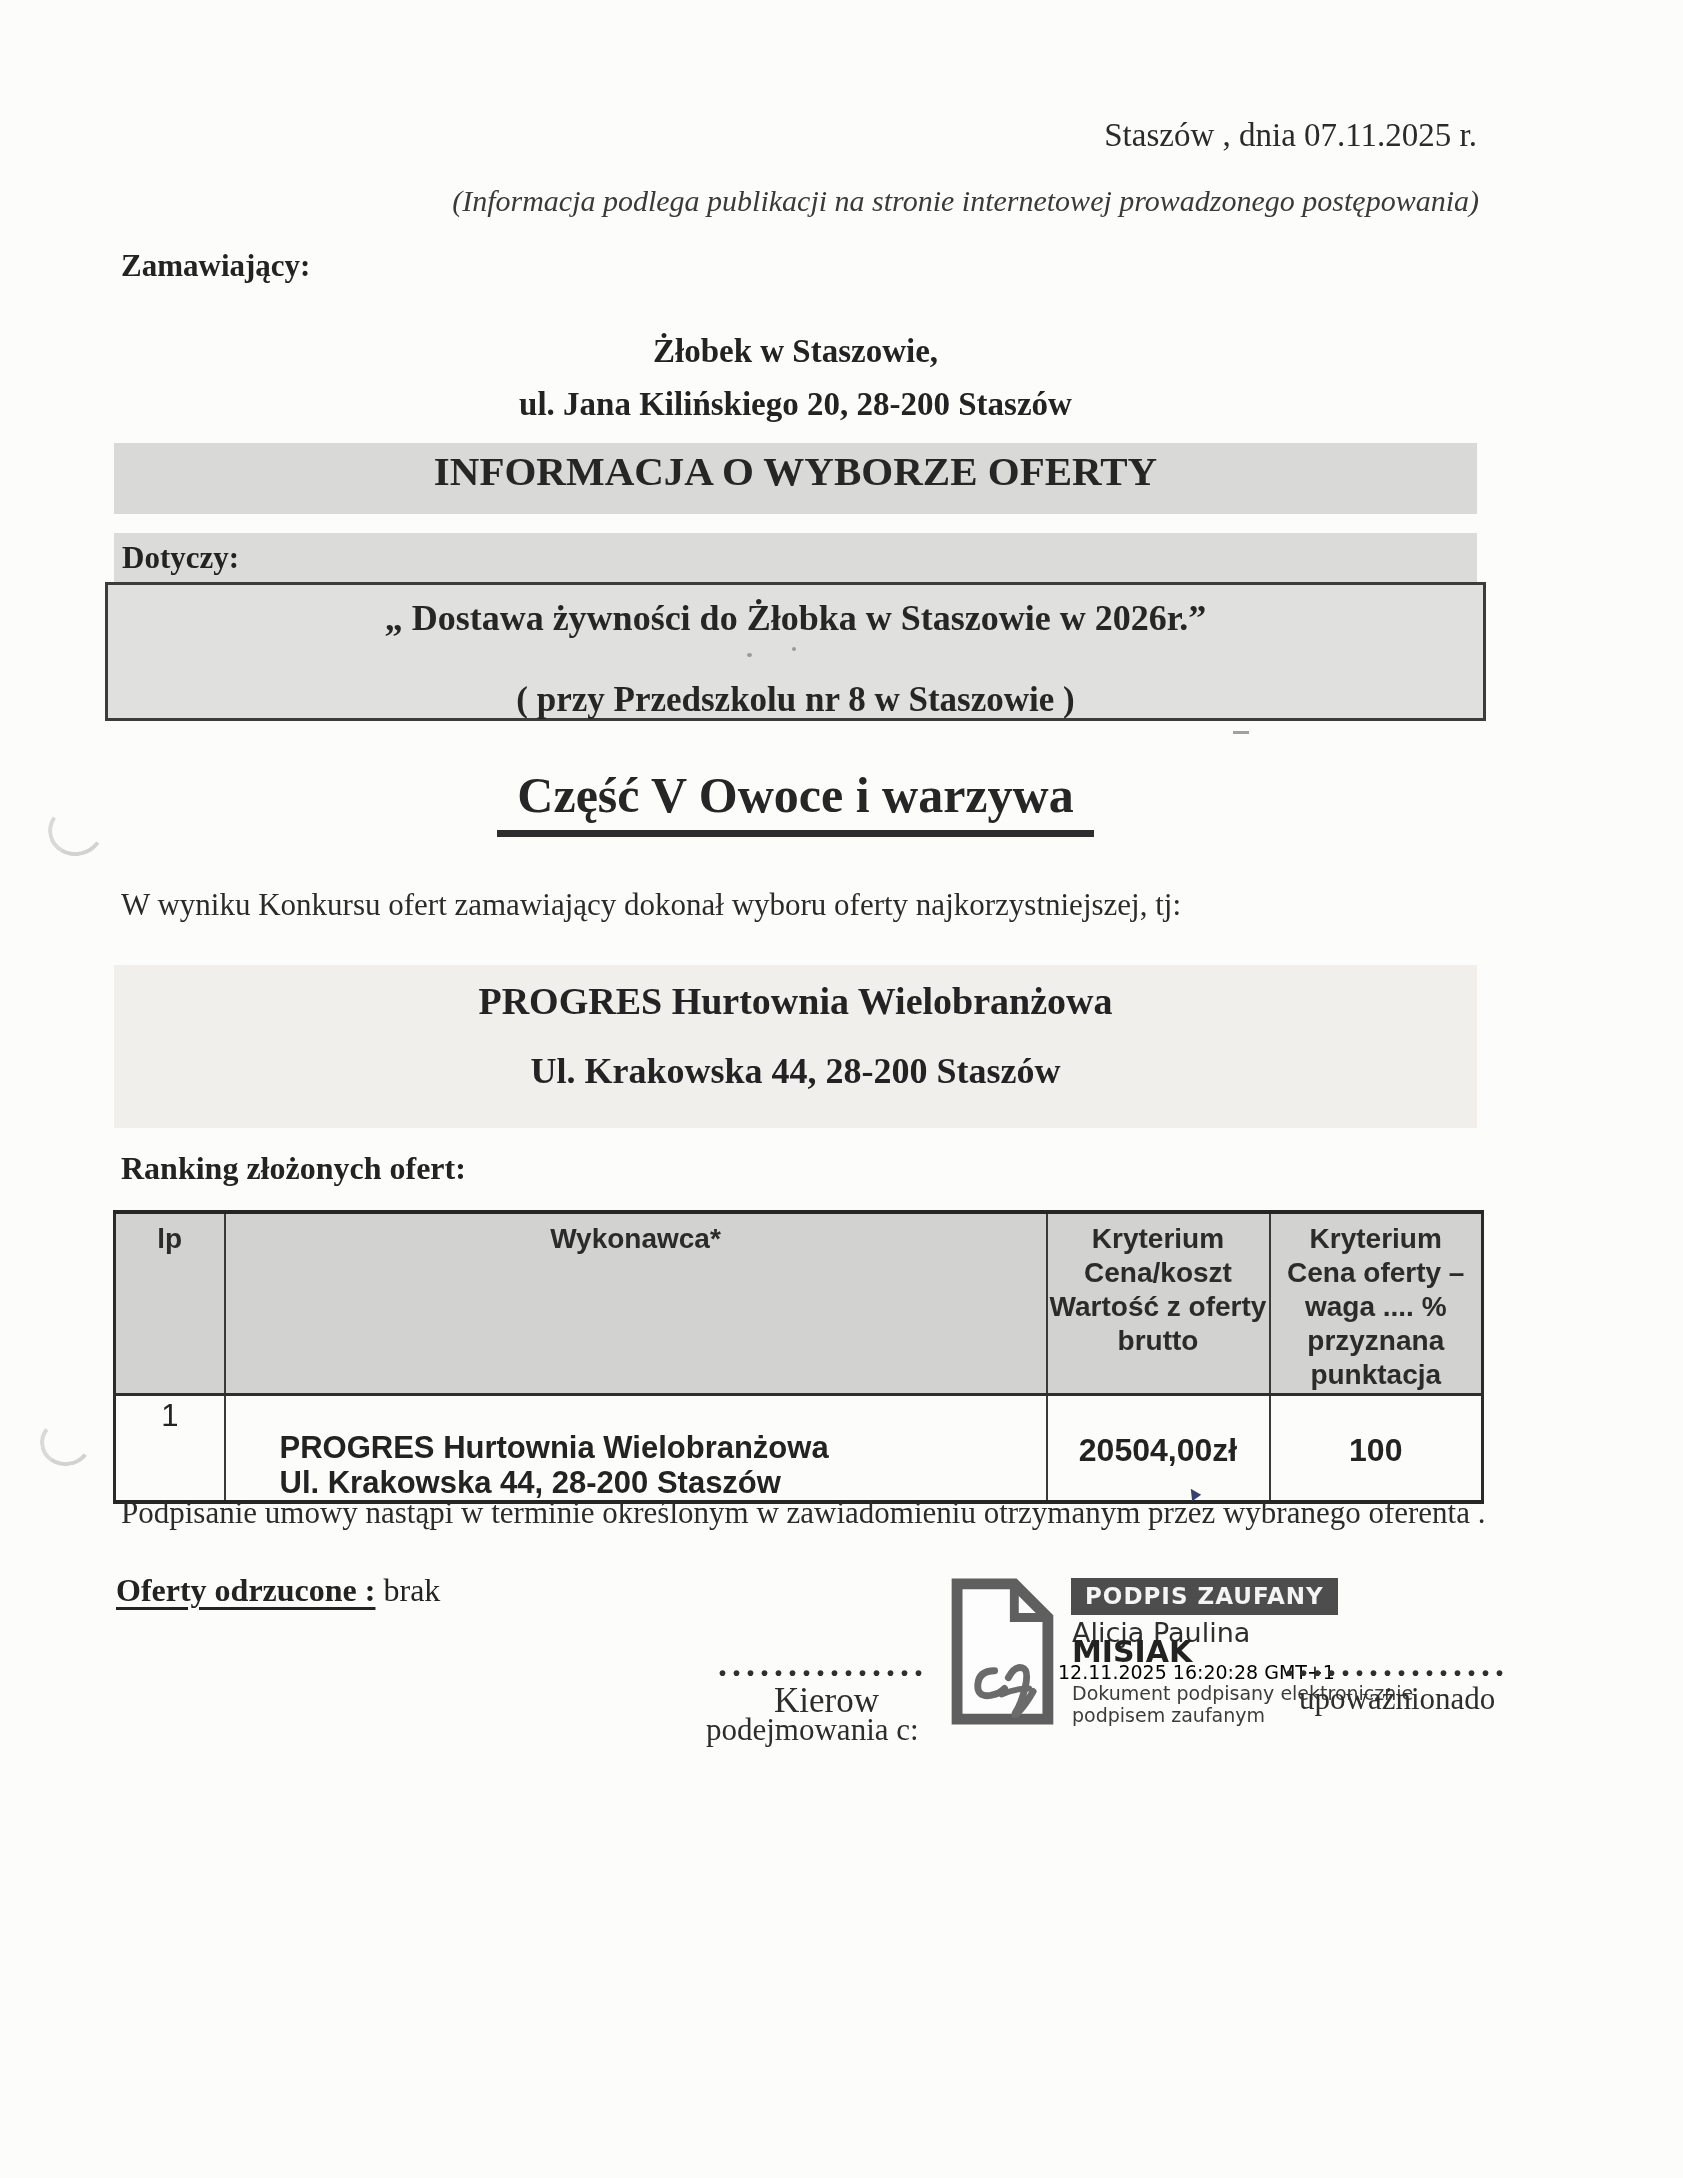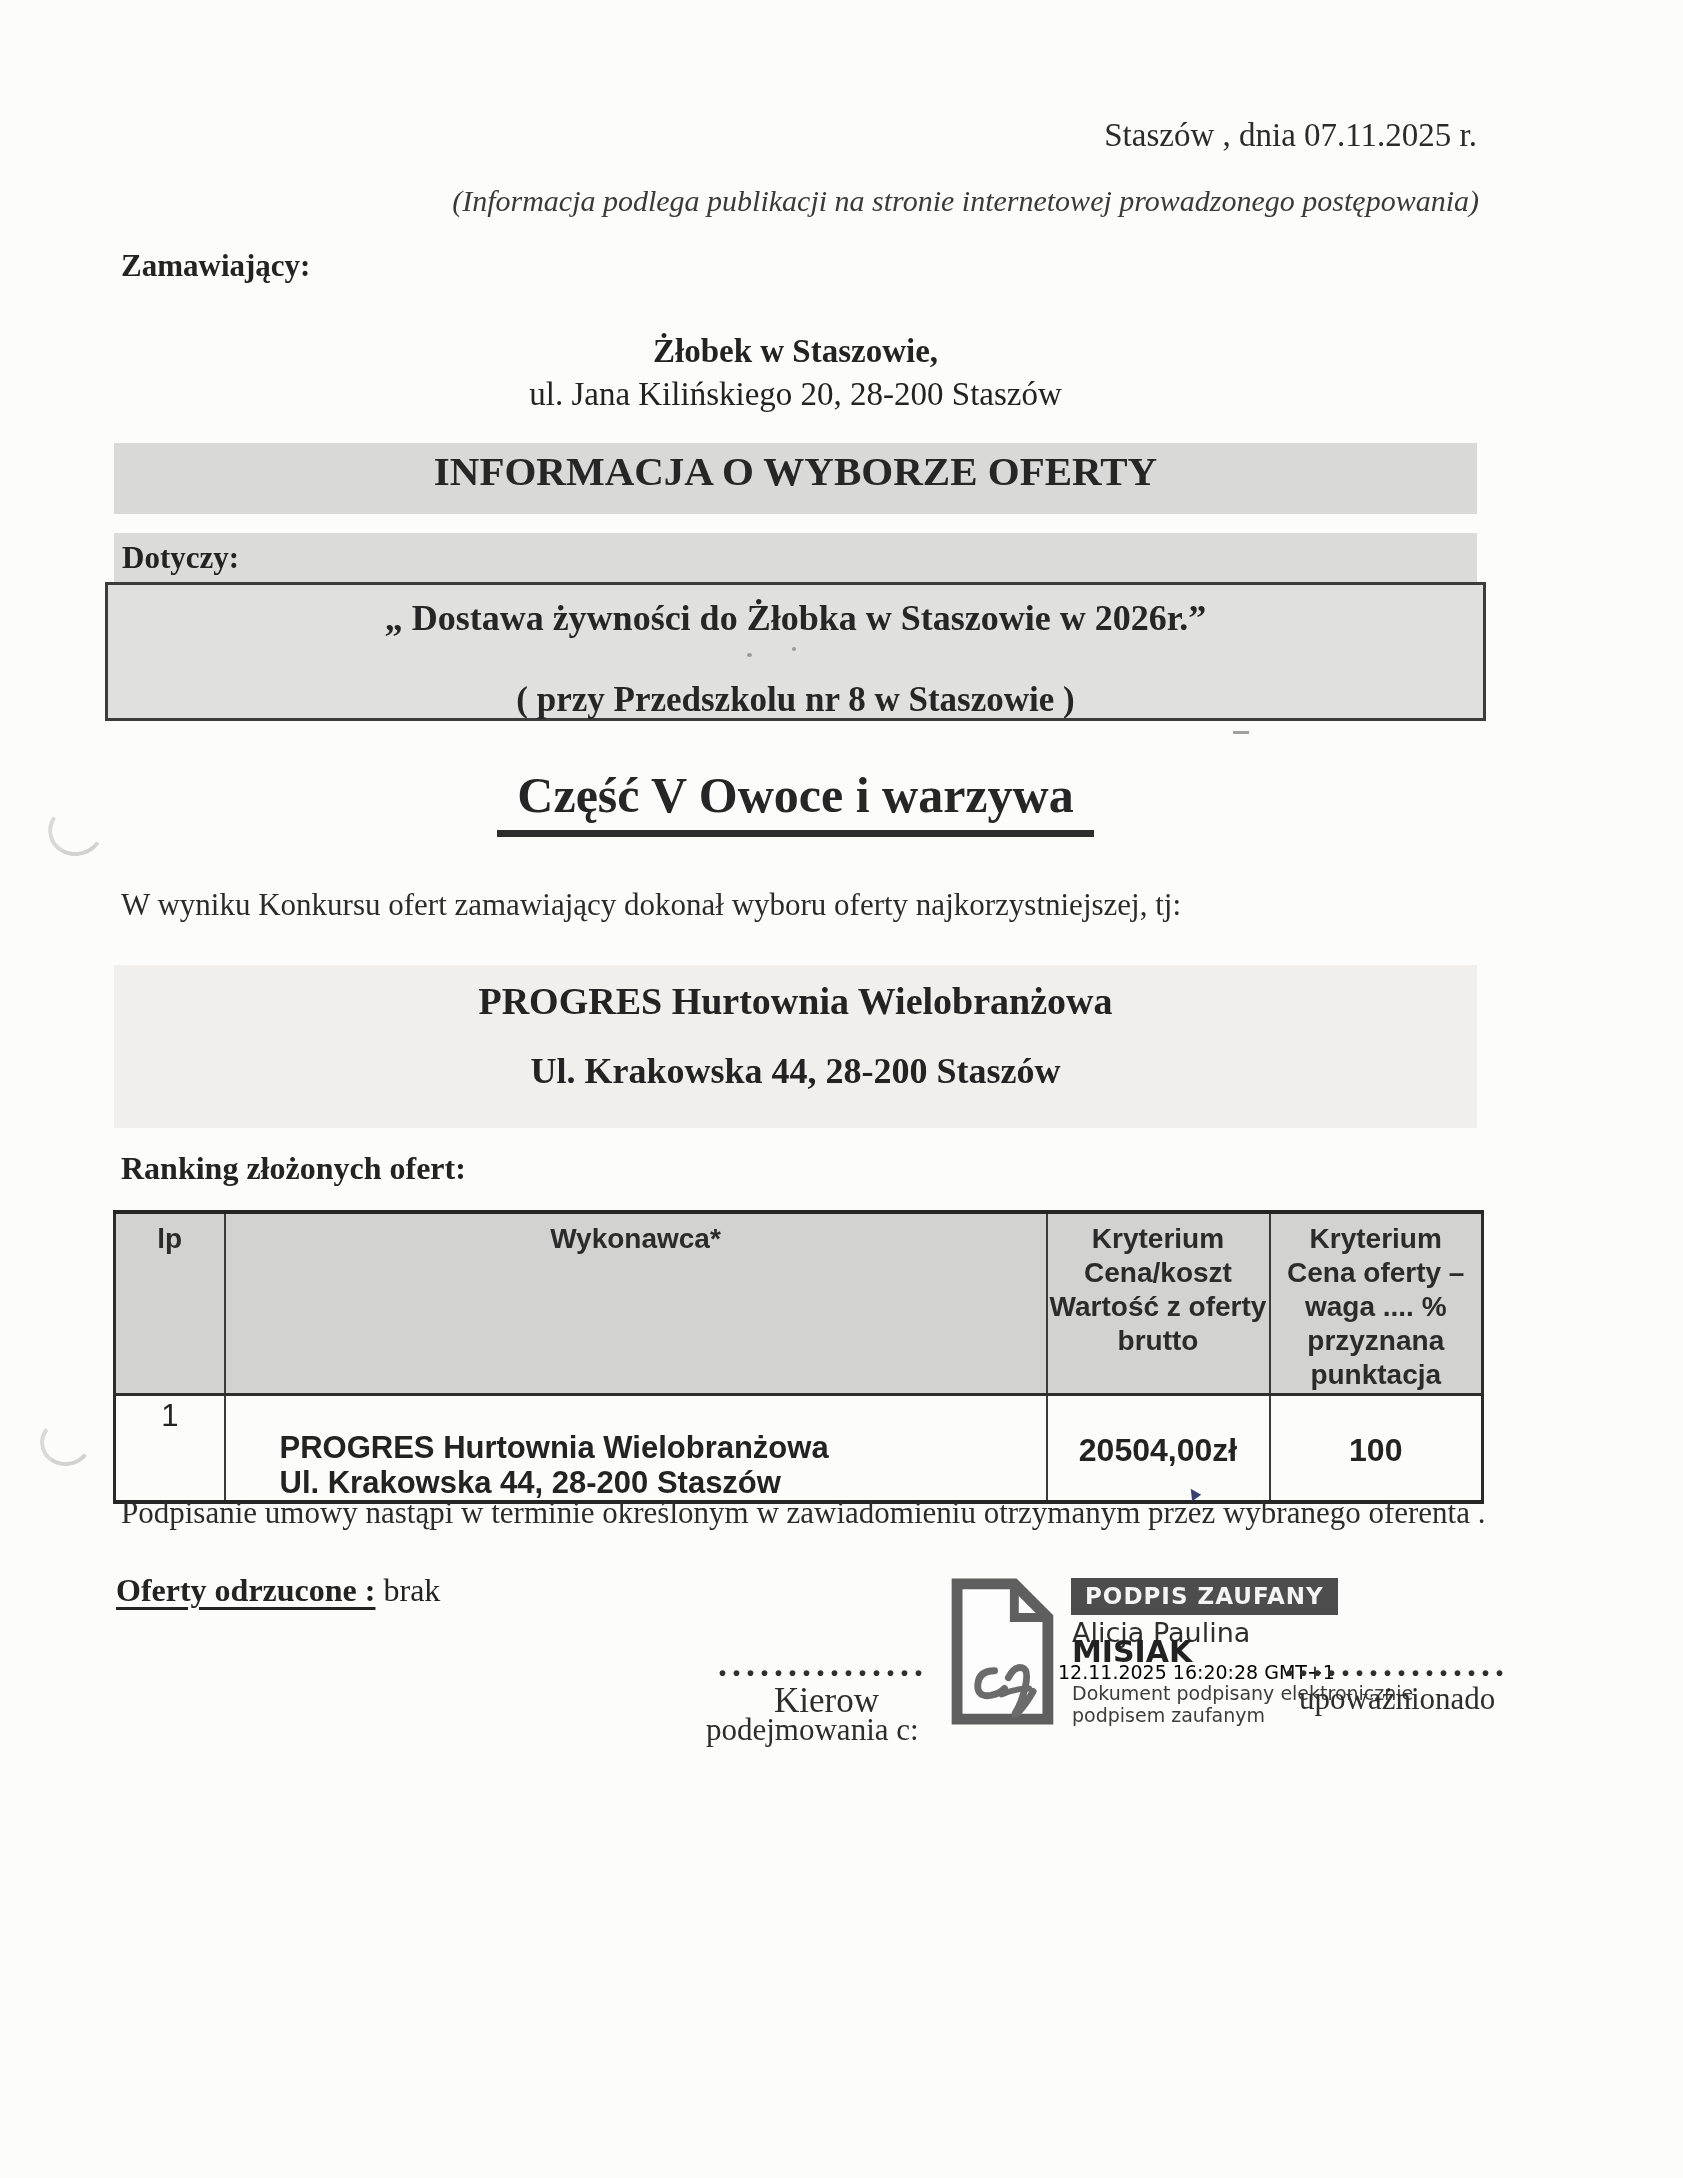--- a/index.html
+++ b/index.html
@@ -9,21 +9,21 @@
     font-family:"Liberation Serif", serif;color:#232323;
   }
   .abs{position:absolute;}
   .sans{font-family:"DejaVu Sans","Liberation Sans",sans-serif;}
 
   .date-line{top:117px;right:206px;font-size:33px;color:#2b2b2b;}
   .pub-note{top:184px;right:204px;font-size:30px;font-style:italic;color:#3a3a3a;}
   .zamawiajacy{top:248px;left:121px;font-size:31px;font-weight:bold;}
   .orderer{top:333px;left:114px;width:1363px;text-align:center;}
   .orderer .l1{font-size:33px;font-weight:bold;}
-  .orderer .l2{font-size:33px;font-weight:normal;margin-top:6px;}
+  .orderer .l2{font-size:33px;font-weight:bold;margin-top:16px;}
 
   .band-title{top:443px;left:114px;width:1363px;height:71px;background:#d9d9d8;
     line-height:57px;text-align:center;font-size:41px;font-weight:bold;color:#262626;}
   .band-dotyczy{top:533px;left:114px;width:1363px;height:50px;background:#dbdbda;
     line-height:50px;font-size:31px;font-weight:bold;padding-left:8px;box-sizing:border-box;}
 
   .subject-box{top:582px;left:105px;width:1381px;height:139px;background:#e0e0df;
     border:3px solid #3c3c3c;box-sizing:border-box;padding-left:26px;}
   .subject-box .l1{position:absolute;top:12px;left:0;width:100%;text-align:center;
     font-size:36px;font-weight:bold;color:#262626;}

